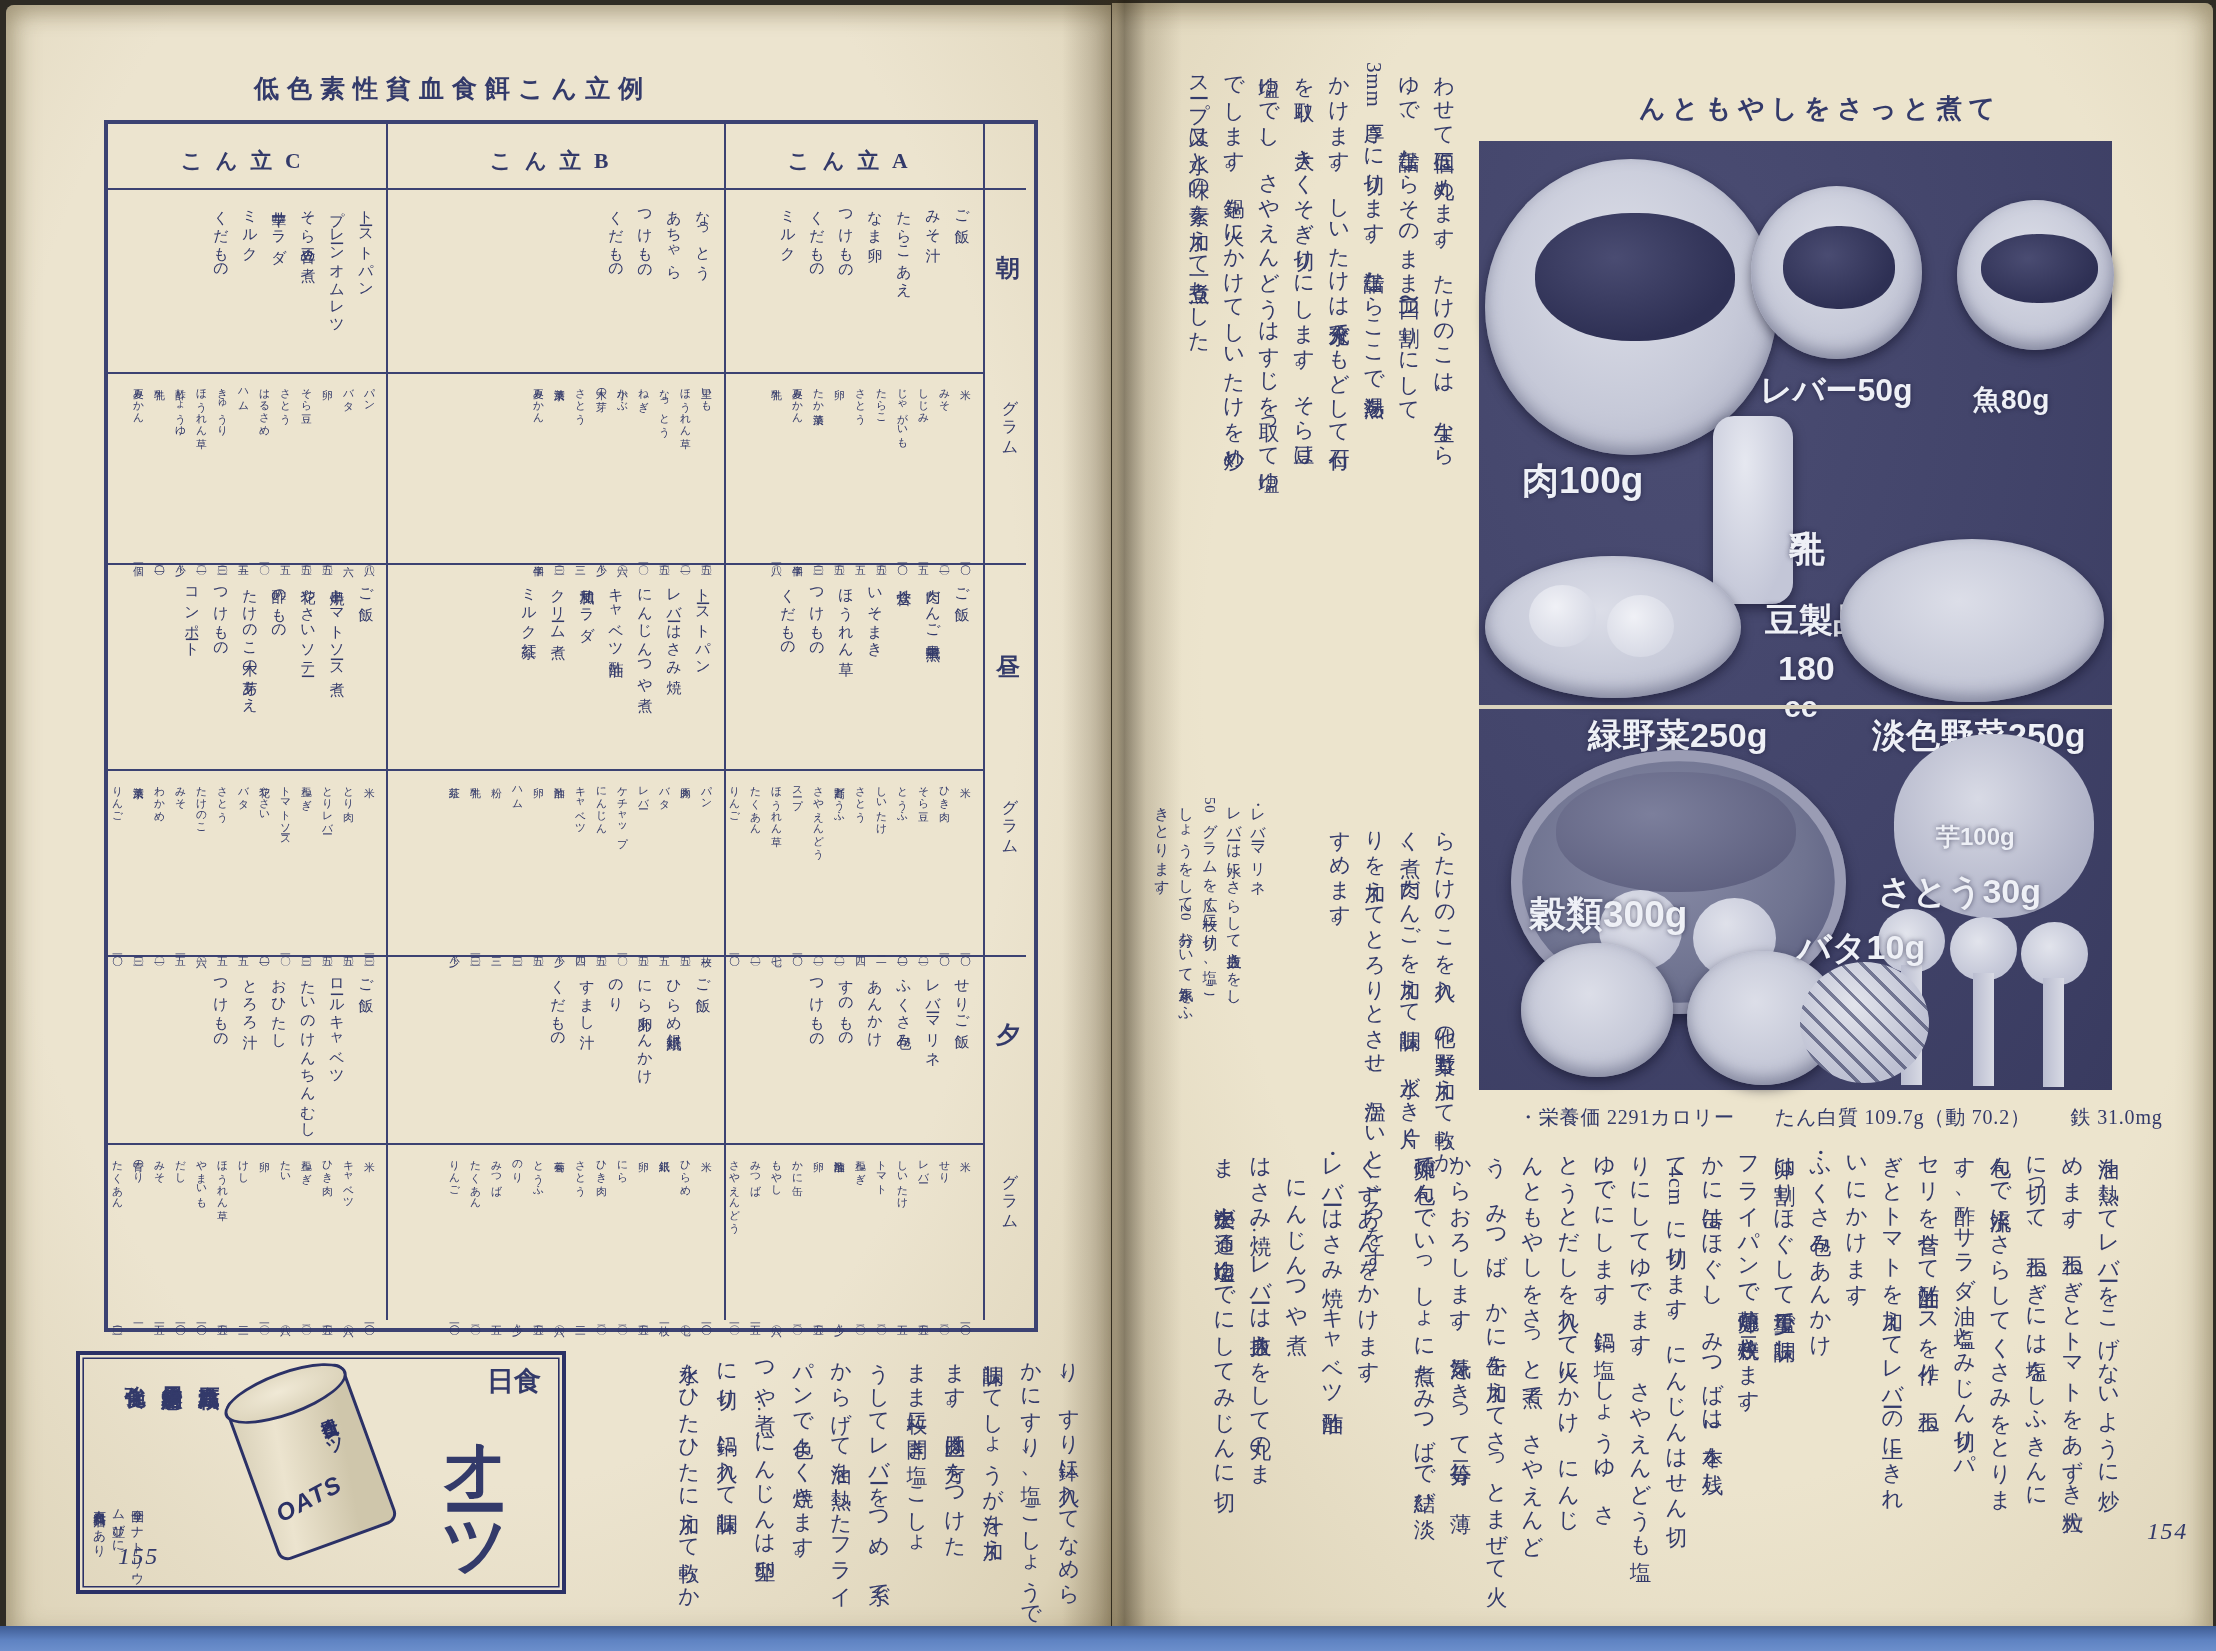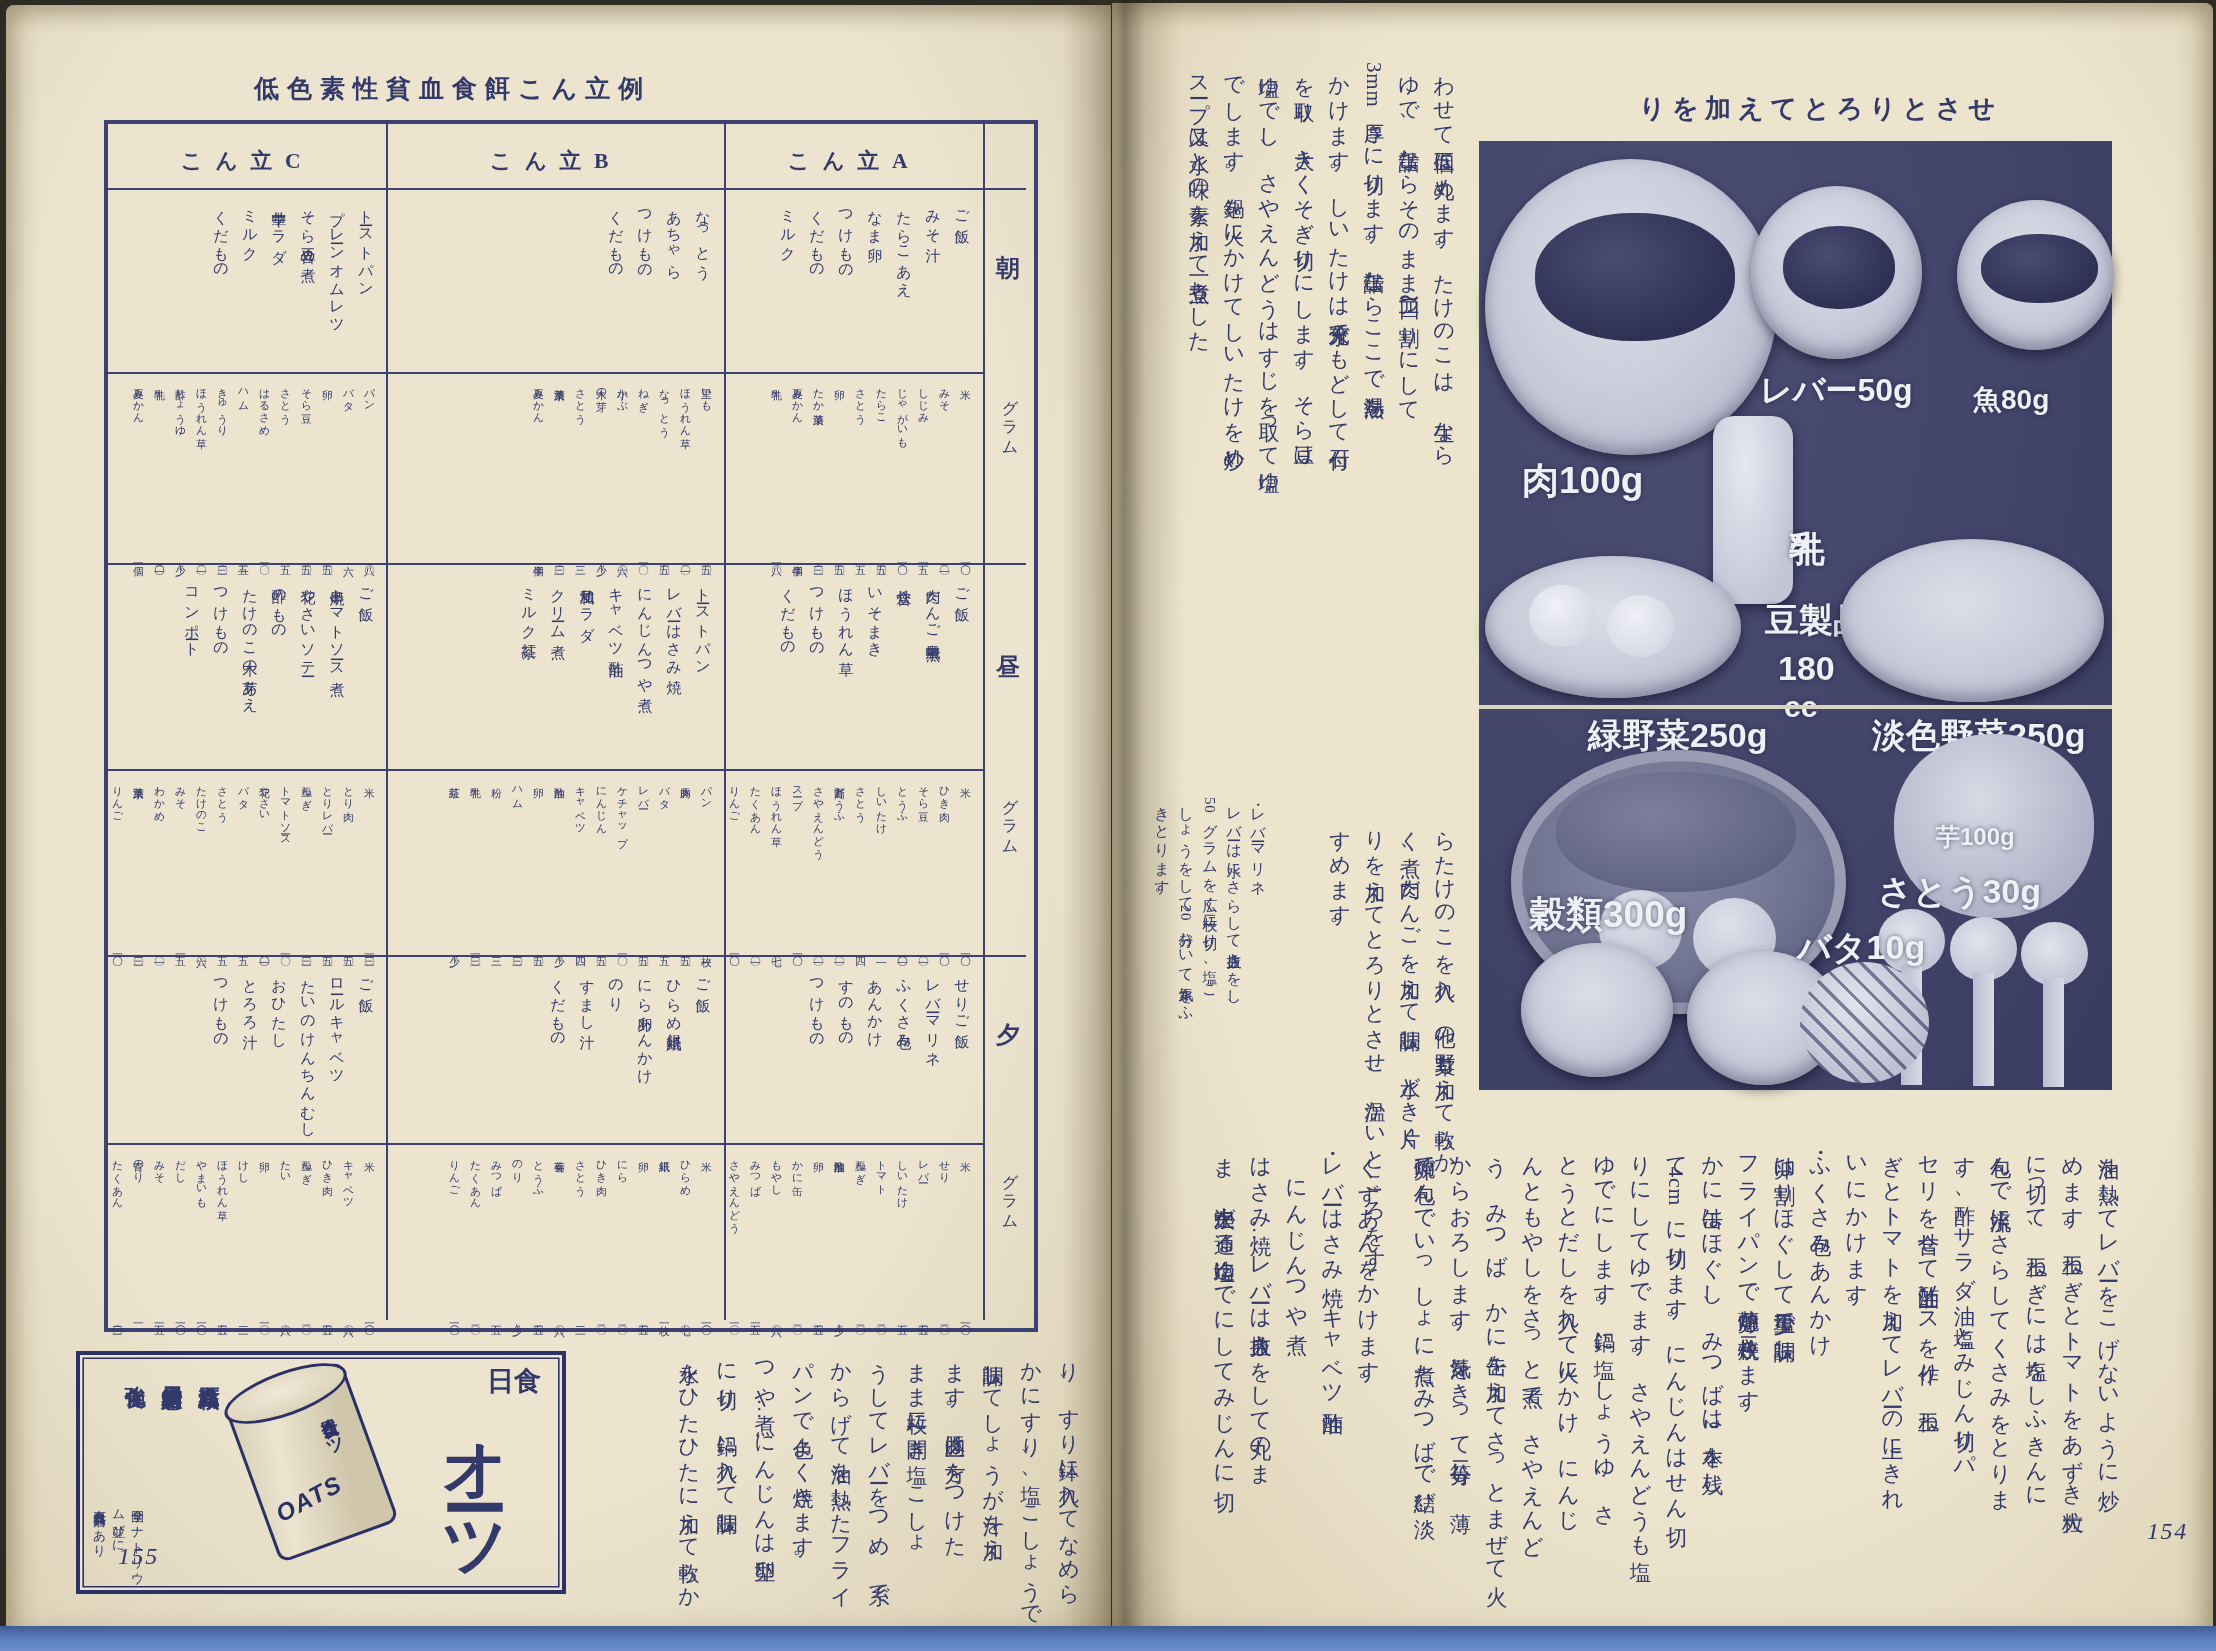--- a/index.html
+++ b/index.html
@@ -483,21 +483,21 @@
     </div>
   <div class="tx tcol" style="left:1170px;top:1142px;height:500px;width:216px;font-size:21.6px;line-height:36px;">
       <p>くずあんをかけます。</p>
       <p>・レバーはさみ焼　キャベツ酢油</p>
       <p>　にんじんつや煮</p>
       <p></p>
       <p>はさみ焼…レバーは血抜きをして丸のま</p>
       <p>ま、中迄火が通る迄塩ゆでにしてみじんに切</p>
     </div>
 
-  <div class="abs ptitle" style="left:1639px;top:91px;font-size:26px;letter-spacing:6.4px;">りを加えてとろりとさせ</div>
+  <div class="abs ptitle" style="left:1639px;top:91px;font-size:26px;letter-spacing:6.4px;">んともやしをさっと煮て</div>
 
   <div class="abs" id="photo">
 
     <div class="plate" style="left:6.4px;top:17.6px;width:292px;height:296px;"></div>
     <div class="blob" style="left:56px;top:72px;width:200px;height:128px;"></div>
     <div class="plate" style="left:272px;top:45px;width:171px;height:173px;"></div>
     <div class="blob" style="left:304px;top:85px;width:112px;height:83px;"></div>
     <div class="plate" style="left:478px;top:59px;width:157px;height:150px;"></div>
     <div class="blob" style="left:502px;top:93px;width:117px;height:69px;"></div>
     <div class="plabel" style="left:43px;top:315px;font-size:37px;">肉100g</div>
@@ -543,20 +543,25 @@
 
     <div class="plate" style="left:42px;top:802px;width:152px;height:134px;"></div>
     <div class="plate" style="left:208px;top:810px;width:152px;height:134px;"></div>
     <div class="plabel" style="left:318px;top:784px;font-size:34px;">バタ10g</div>
     <div class="abs" style="left:321px;top:821px;width:129px;height:121px;border-radius:50%;
          background:radial-gradient(circle at 42% 35%,#e2e4ec,#bdc0d2 70%),
          repeating-linear-gradient(45deg,transparent 0 11.2px,#8d90a8 11.2px 14.4px);
          background-blend-mode:multiply;"></div>
   </div>
 
+  <div class="caption" style="left:1518px;top:1104px;">
+    <span>・栄養価 2291カロリー</span>
+    <span style="margin-left:34px;">たん白質 109.7g（動 70.2）</span>
+    <span style="margin-left:34px;">鉄 31.0mg</span>
+  </div>
 
   <div class="tx tcol" style="left:1367px;top:1141px;height:505px;width:759px;font-size:21.6px;line-height:36px;">
       <p>油を熱してレバーをこげないように炒</p>
       <p>めます。玉ねぎとトマトをあずき粒大</p>
       <p>に切って、玉ねぎには塩をしふきんに</p>
       <p>包んで流水にさらしてくさみをとりま</p>
       <p>す。酢、サラダ油、塩とみじん切りパ</p>
       <p>セリを合せて酢油ソースを作り、玉ね</p>
       <p>ぎとトマトを加えてレバーの上にきれ</p>
       <p>いにかけます。</p>

